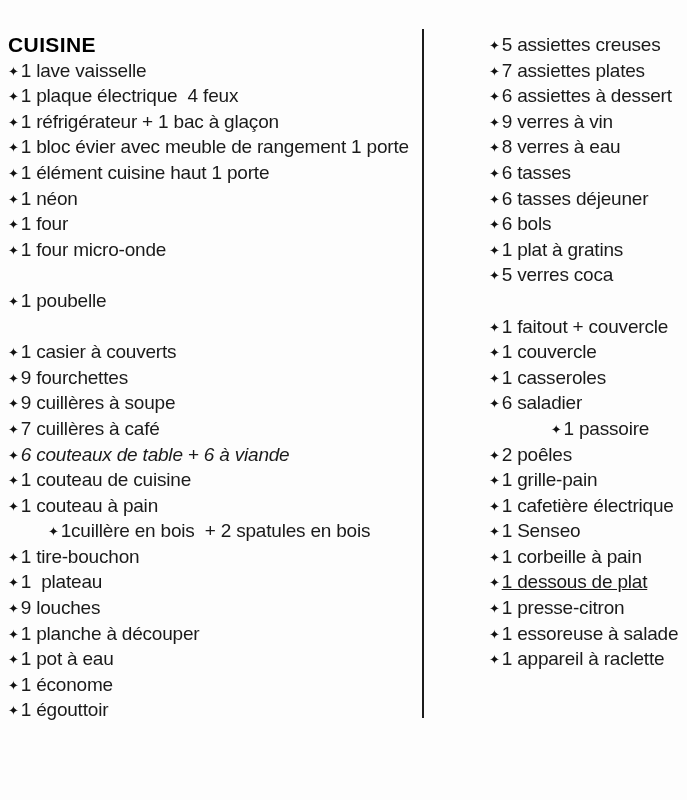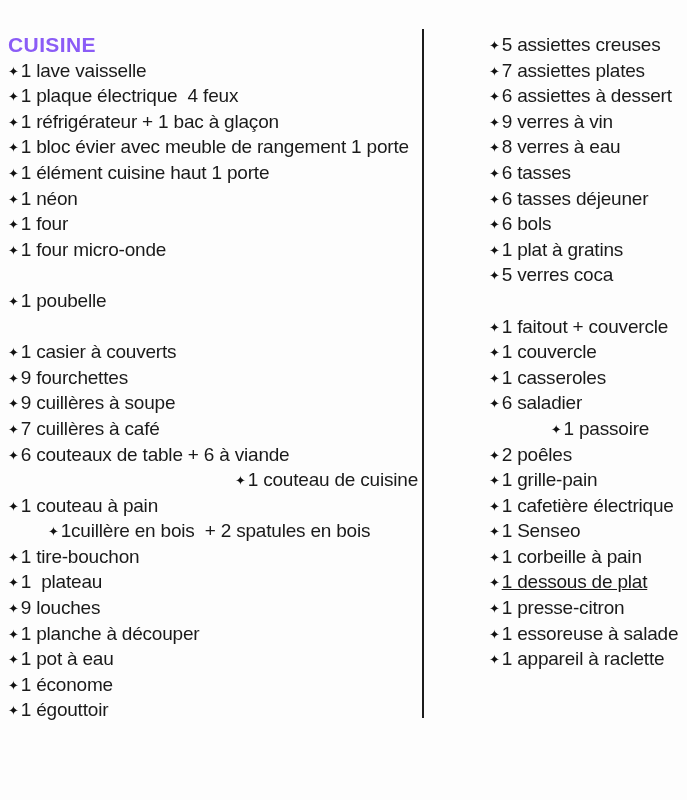--- a/index.html
+++ b/index.html
@@ -53,39 +53,39 @@
     letter-spacing: 0.4px;
   }
 </style>
 </head>
 <body>
 
 <div class="page">
   <div class="divider"></div>
 
   <div class="column left">
-    <div class="title-row" style="color: #8b5cf6;">CUISINE</div>
+    <div class="title-row" style="color: #000000;">CUISINE</div>
     <div id="left-list">
         <div class="row" style="color: rgb(26, 26, 26);"><span class="bullet">✦</span><span>1 lave vaisselle</span></div>
         <div class="row" style="color: rgb(26, 26, 26);"><span class="bullet">✦</span><span>1 plaque électrique  4 feux</span></div>
         <div class="row" style="color: rgb(26, 26, 26);"><span class="bullet">✦</span><span>1 réfrigérateur + 1 bac à glaçon</span></div>
         <div class="row" style="color: rgb(26, 26, 26);"><span class="bullet">✦</span><span>1 bloc évier avec meuble de rangement 1 porte</span></div>
         <div class="row" style="color: rgb(26, 26, 26);"><span class="bullet">✦</span><span>1 élément cuisine haut 1 porte</span></div>
         <div class="row" style="color: rgb(26, 26, 26);"><span class="bullet">✦</span><span>1 néon</span></div>
         <div class="row" style="color: rgb(26, 26, 26);"><span class="bullet">✦</span><span>1 four</span></div>
         <div class="row" style="color: rgb(26, 26, 26);"><span class="bullet">✦</span><span>1 four micro-onde</span></div>
         <div class="row" style="color: rgb(26, 26, 26);"></div>
         <div class="row" style="color: rgb(26, 26, 26);"><span class="bullet">✦</span><span>1 poubelle</span></div>
         <div class="row" style="color: rgb(26, 26, 26);"></div>
         <div class="row" style="color: rgb(26, 26, 26);"><span class="bullet">✦</span><span>1 casier à couverts</span></div>
         <div class="row" style="color: rgb(26, 26, 26);"><span class="bullet">✦</span><span>9 fourchettes</span></div>
         <div class="row" style="color: rgb(26, 26, 26);"><span class="bullet">✦</span><span>9 cuillères à soupe</span></div>
         <div class="row" style="color: rgb(26, 26, 26);"><span class="bullet">✦</span><span>7 cuillères à café</span></div>
-        <div class="row" style="color: rgb(26, 26, 26);"><span class="bullet">✦</span><span>6 couteaux de table + 6 à viande</span></div>
-        <div class="row" style="color: rgb(26, 26, 26); text-align: right;"><span class="bullet">✦</span><span>1 couteau de cuisine</span></div>
+        <div class="row" style="color: rgb(26, 26, 26); font-style: italic;"><span class="bullet">✦</span><span>6 couteaux de table + 6 à viande</span></div>
+        <div class="row" style="color: rgb(26, 26, 26);"><span class="bullet">✦</span><span>1 couteau de cuisine</span></div>
         <div class="row" style="color: rgb(26, 26, 26);"><span class="bullet">✦</span><span>1 couteau à pain</span></div>
         <div class="row" style="color: rgb(26, 26, 26); margin-left: 40px;"><span class="bullet">✦</span><span>1cuillère en bois  + 2 spatules en bois</span></div>
         <div class="row" style="color: rgb(26, 26, 26);"><span class="bullet">✦</span><span>1 tire-bouchon</span></div>
         <div class="row" style="color: rgb(26, 26, 26);"><span class="bullet">✦</span><span>1  plateau</span></div>
         <div class="row" style="color: rgb(26, 26, 26);"><span class="bullet">✦</span><span>9 louches</span></div>
         <div class="row" style="color: rgb(26, 26, 26);"><span class="bullet">✦</span><span>1 planche à découper</span></div>
         <div class="row" style="color: rgb(26, 26, 26);"><span class="bullet">✦</span><span>1 pot à eau</span></div>
         <div class="row" style="color: rgb(26, 26, 26);"><span class="bullet">✦</span><span>1 économe</span></div>
         <div class="row" style="color: rgb(26, 26, 26);"><span class="bullet">✦</span><span>1 égouttoir</span></div>
       </div>

